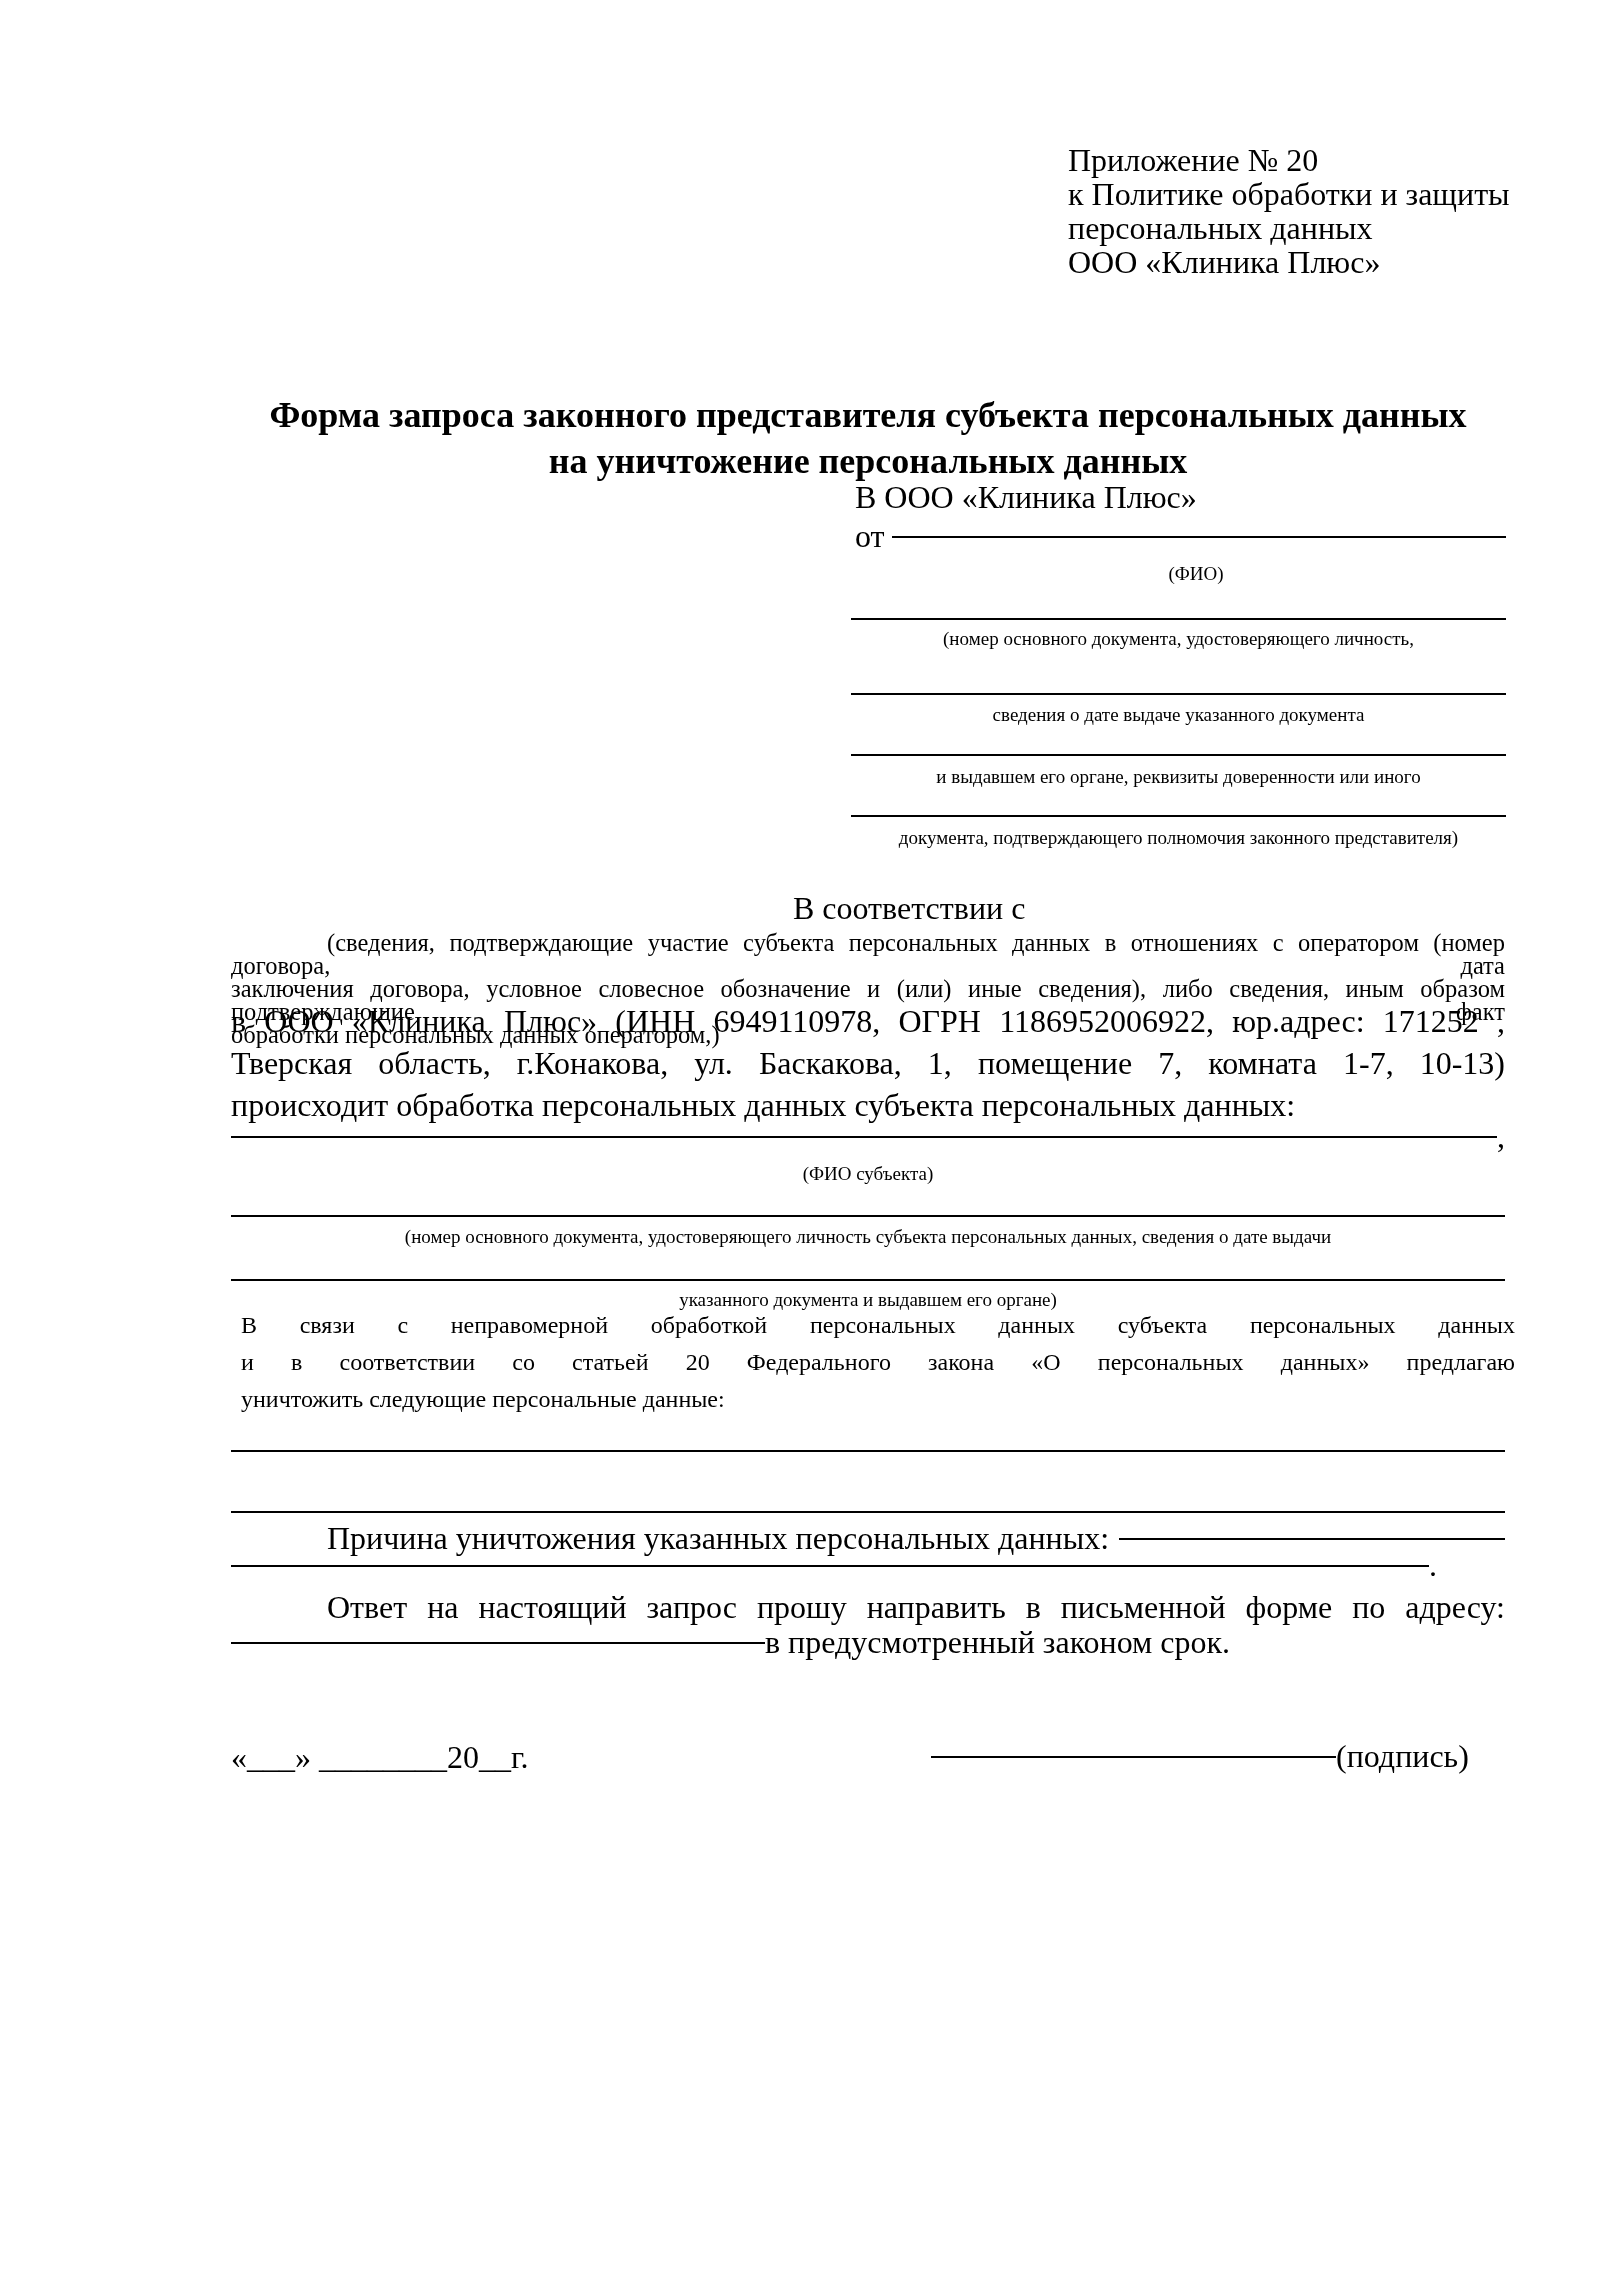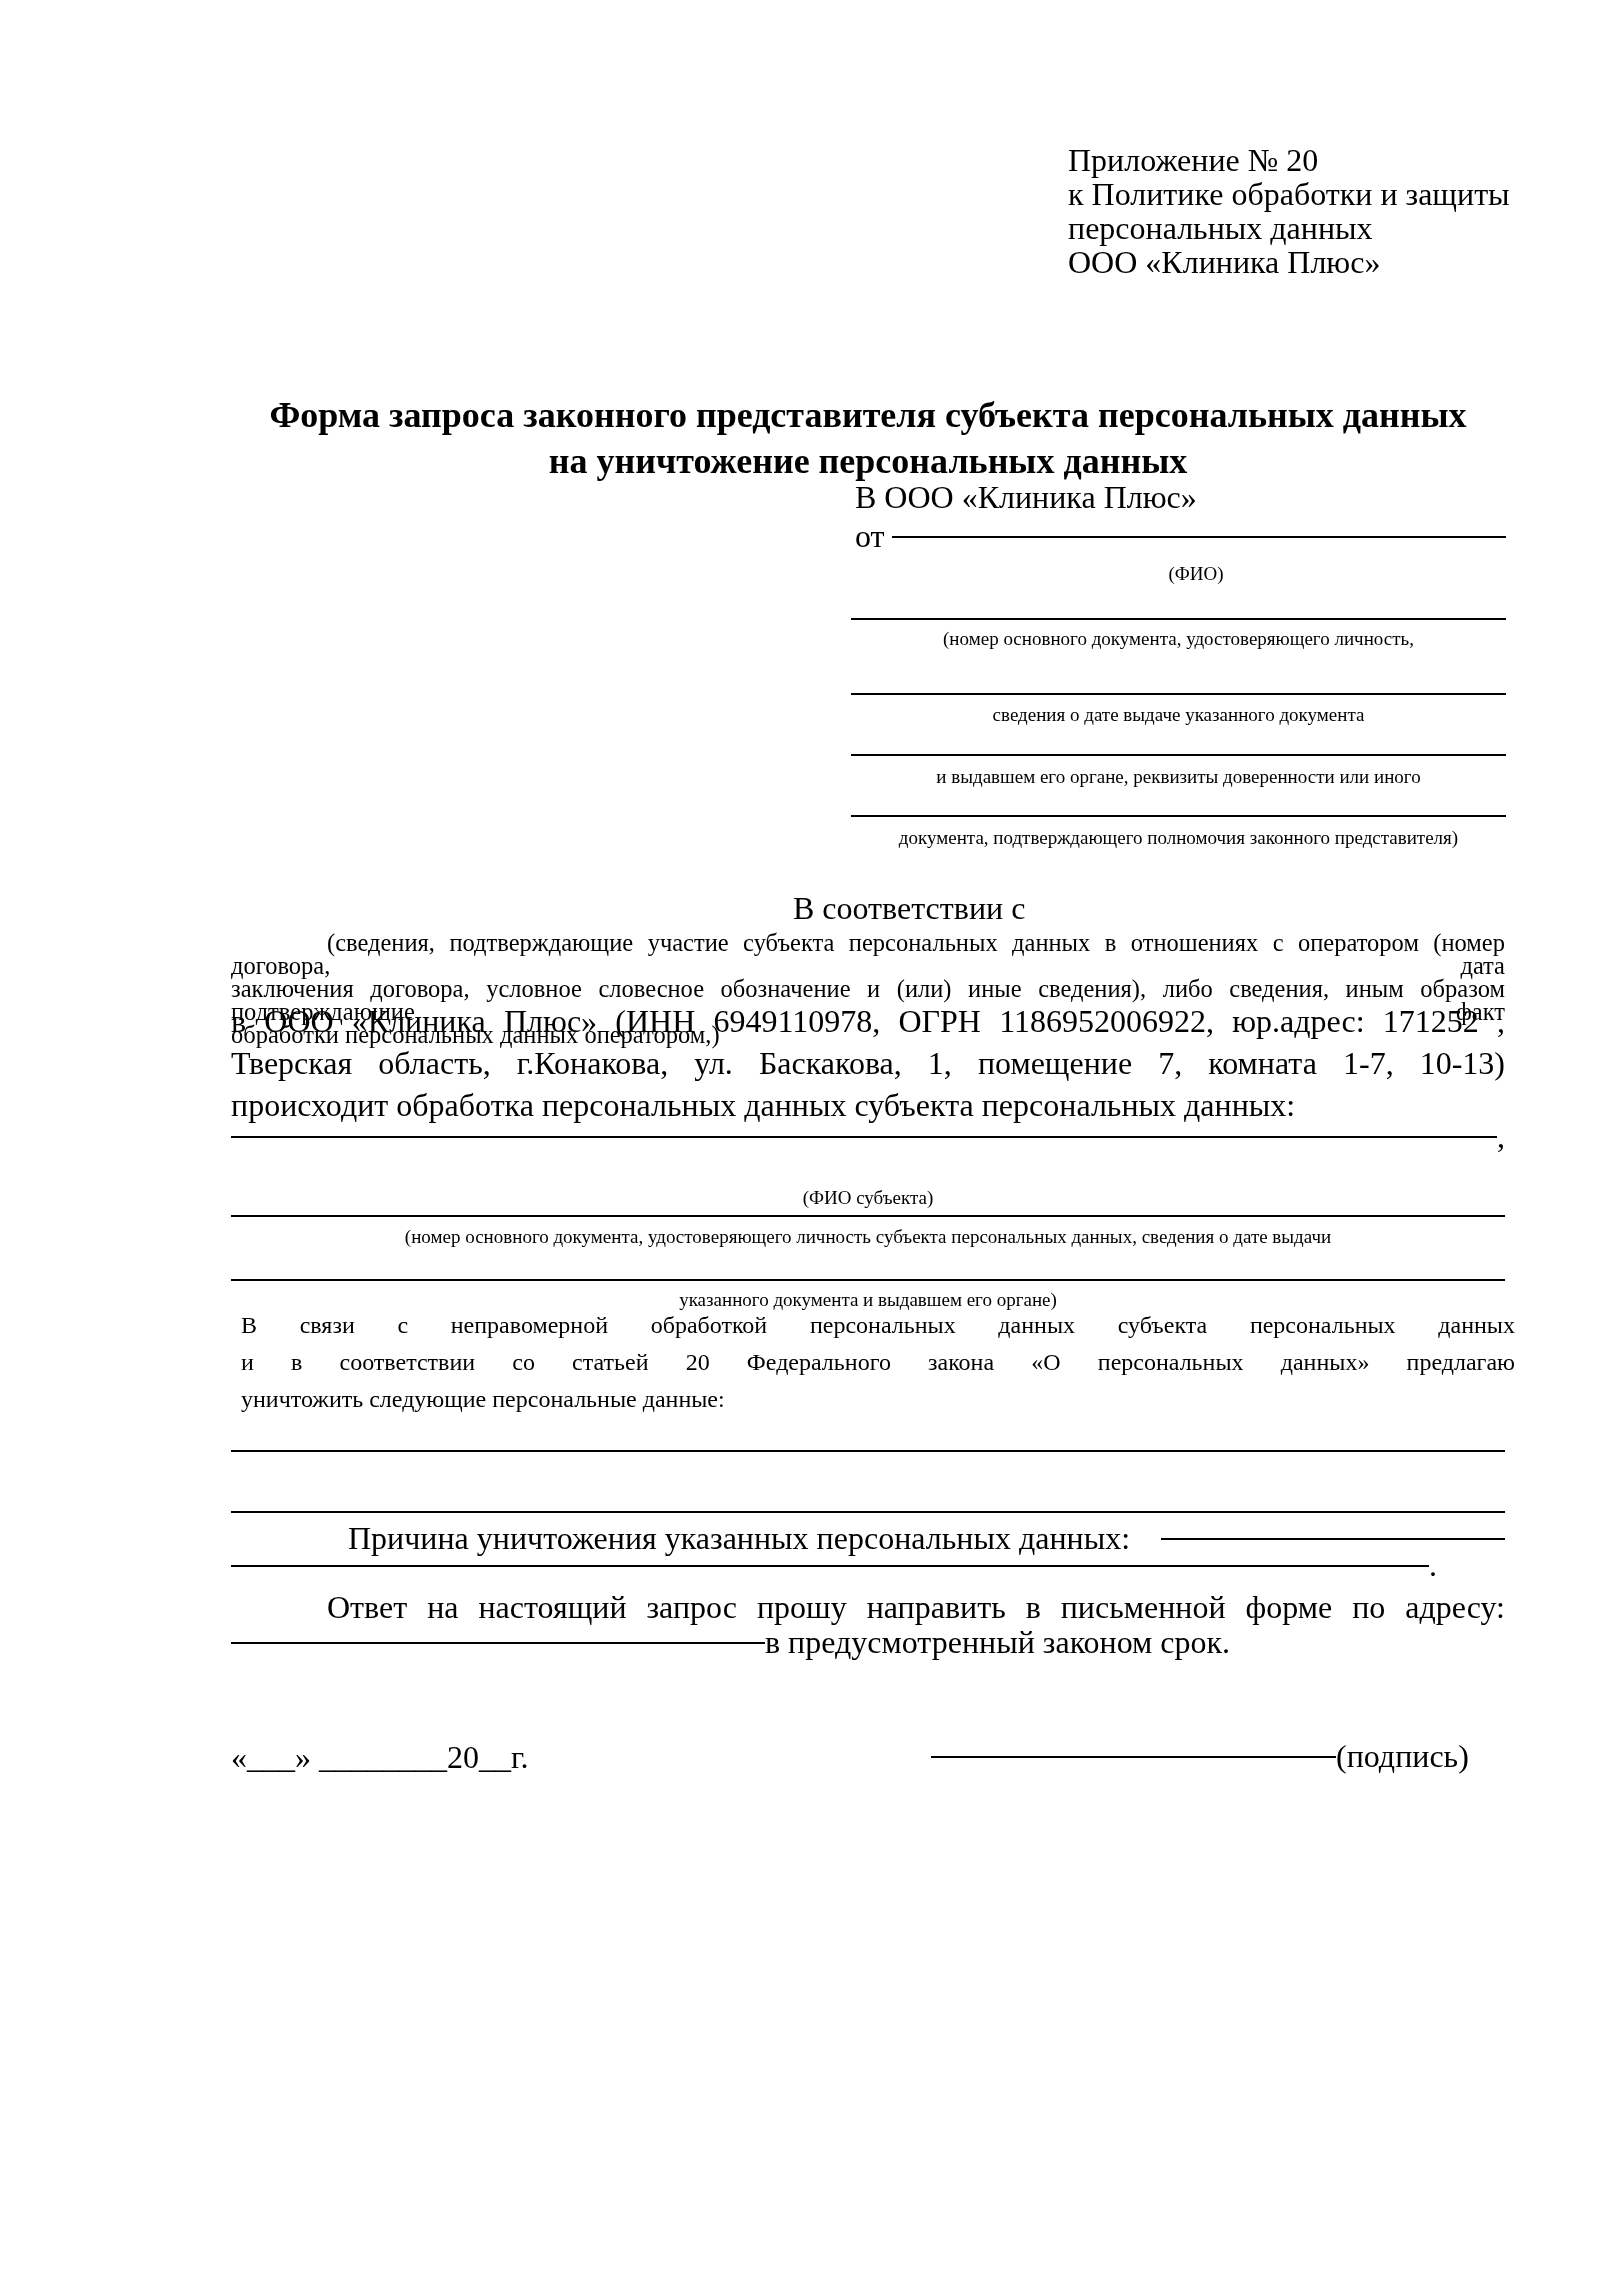--- a/index.html
+++ b/index.html
@@ -19,21 +19,21 @@
   .cap{position:absolute;font-size:19px;line-height:27.4px;text-align:center;white-space:nowrap;}
   .fine{left:231px;top:931px;width:1274px;font-size:24.5px;line-height:23px;}
   .just{text-align:justify;text-align-last:justify;}
   .indent{text-indent:96px;}
   .par{position:absolute;}
   .from-row{left:855px;top:519px;width:651px;height:35px;font-size:32px;line-height:35px;}
   .from-row .lbl{padding-right:7.8px;}
   .acc-row{left:231px;top:890px;width:1274px;height:37px;font-size:32px;line-height:37px;flex-direction:column;}
   .acc-row .lbl{padding-left:96px;padding-right:13.7px;}
   .subj-row{left:231px;top:1119px;width:1274px;height:35px;font-size:32px;line-height:35px;}
-  .reason-row{left:231px;top:1521px;width:1274px;height:35px;font-size:32px;line-height:35px;gap:21px;}
+  .reason-row{left:231px;top:1521px;width:1274px;height:35px;font-size:32px;line-height:35px;}
   .reason-row .sp{flex:0 0 96px;}
   .reason-row .lbl{padding-right:9.8px;}
   .period-row{left:231px;top:1548px;width:1274px;height:35px;font-size:32px;line-height:35px;}
   .reply-row{left:231px;top:1625px;width:1274px;height:35px;font-size:32px;line-height:35px;}
   .date-text{left:231px;top:1739px;font-size:32px;line-height:37px;white-space:nowrap;}
   .sign-row{left:931px;top:1739px;width:545px;height:35px;font-size:32px;line-height:35px;}
 </style>
 </head>
 <body>
 
@@ -85,21 +85,21 @@
   <div class="par" style="left:231px;top:1000px;width:1274px;font-size:32px;line-height:42px;">
     <div class="just">в ООО «Клиника Плюс» (ИНН 6949110978, ОГРН 1186952006922, юр.адрес: 171252 ,</div>
     <div class="just">Тверская область, г.Конакова, ул. Баскакова, 1, помещение 7, комната 1-7, 10-13)</div>
     <div>происходит обработка персональных данных субъекта персональных данных:</div>
   </div>
 
   <div class="row subj-row">
     <span class="fill"></span>
     <span class="lbl">,</span>
   </div>
-  <div class="cap" style="left:231px;top:1184px;width:1274px;">(ФИО субъекта)</div>
+  <div class="cap" style="left:231px;top:1160px;width:1274px;">(ФИО субъекта)</div>
 
   <div class="hr" style="left:231px;top:1215px;width:1274px;"></div>
   <div class="cap" style="left:231px;top:1223px;width:1274px;">(номер основного документа, удостоверяющего личность субъекта персональных данных, сведения о дате выдачи</div>
 
   <div class="hr" style="left:231px;top:1279px;width:1274px;"></div>
   <div class="cap" style="left:231px;top:1286px;width:1274px;">указанного документа и выдавшем его органе)</div>
 
   <div class="par" style="left:241px;top:1307px;width:1274px;font-size:24px;line-height:37px;">
     <div class="just">В связи с неправомерной обработкой персональных данных субъекта персональных данных</div>
     <div class="just">и в соответствии со статьей 20 Федерального закона «О персональных данных» предлагаю</div>

